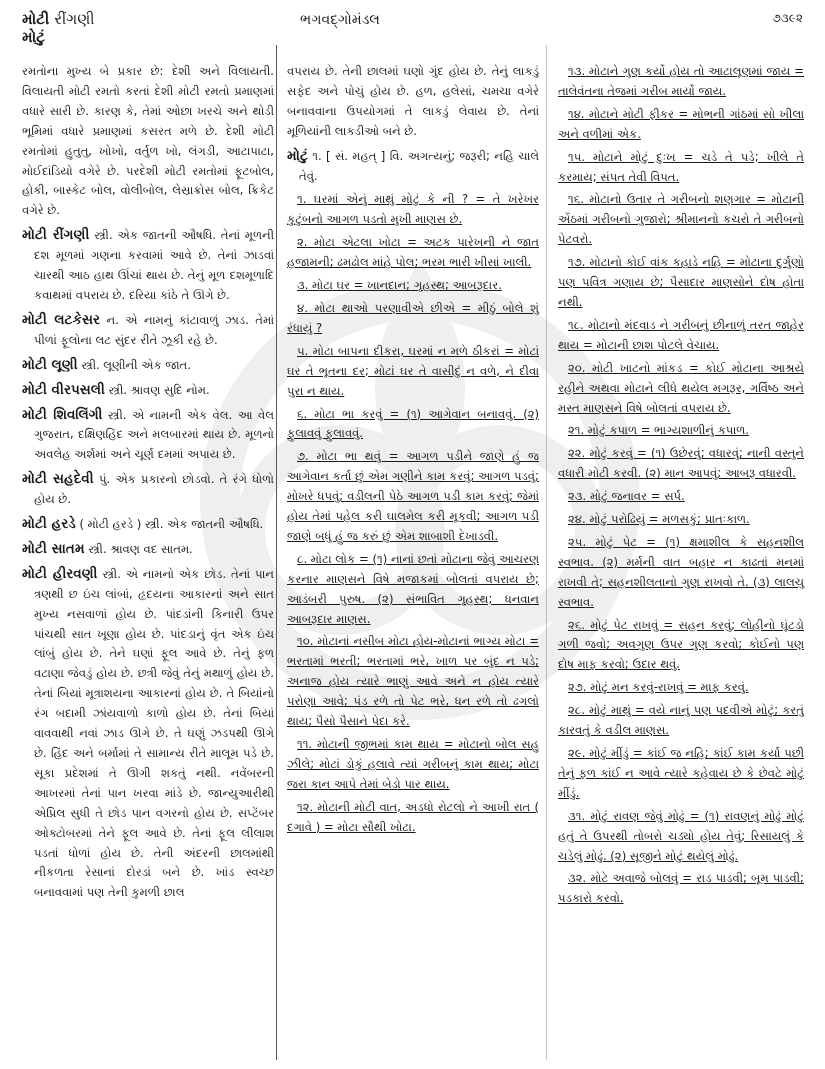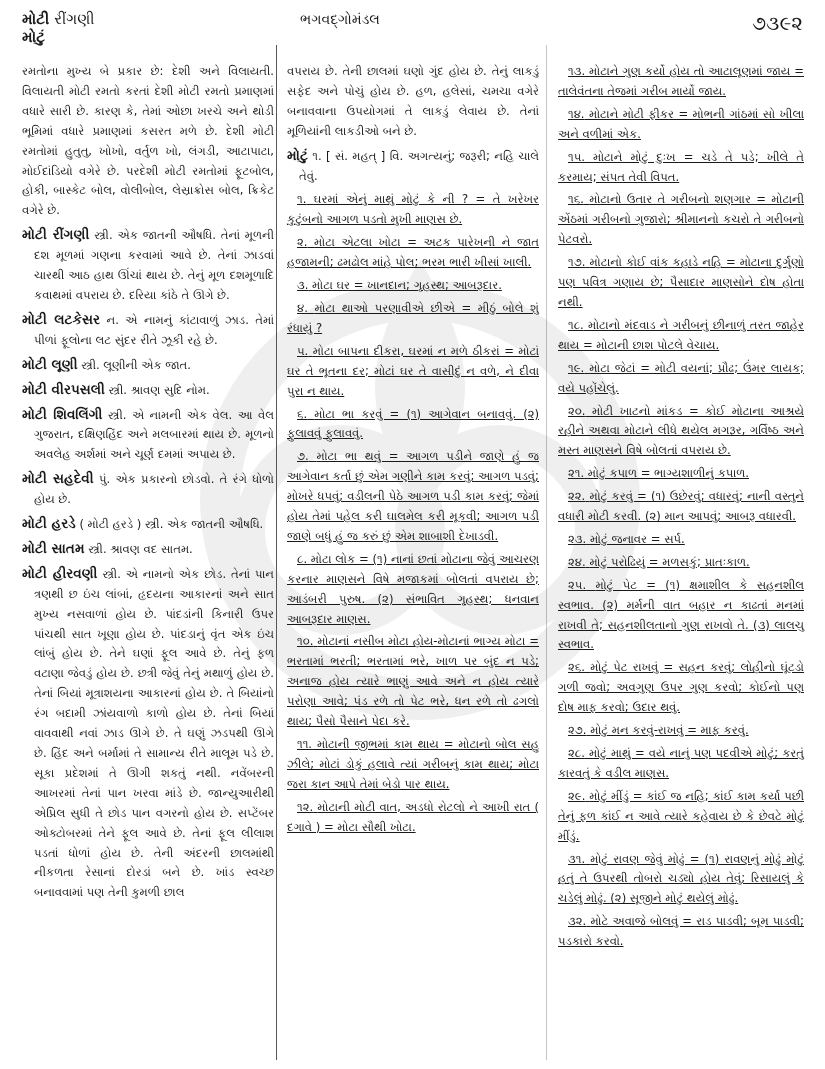--- a/index.html
+++ b/index.html
@@ -14,21 +14,21 @@
   .header {
     position: absolute; left: 0; top: 0; width: 825px; height: 50px;
   }
   .hdr-left {
     position: absolute; left: 22px; top: 10px; font-size: 15px; font-weight: bold; line-height: 18px;
   }
   .hdr-center {
     position: absolute; left: 0; width: 680px; top: 11px; text-align: center; font-size: 14px;
   }
   .hdr-right {
-    position: absolute; right: 22px; top: 11px; font-size: 20px; text-align: right;
+    position: absolute; right: 22px; top: 11px; font-size: 12px; text-align: right;
   }
   .col {
     position: absolute; top: 62px; font-size: 11.6px; line-height: 19.9px;
     text-align: justify;
   }
   .col1 { left: 22px; width: 252px; }
   .col2 { left: 287px; width: 252px; }
   .col3 { left: 558px; width: 246px; }
   .rule {
     position: absolute; width: 1px; background: #555;
@@ -90,21 +90,20 @@
     <p class="idiom"><span class="num">૧૧.</span> <span>મોટાની જીભમાં કામ થાય = મોટાનો બોલ સહુ ઝીલે; મોટાં ડોકું હલાવે ત્યાં ગરીબનું કામ થાય; મોટા જરા કાન આપે તેમાં બેડો પાર થાય.</span></p>
     <p class="idiom"><span class="num">૧૨.</span> <span>મોટાની મોટી વાત, અડધો રોટલો ને આખી રાત ( દગાવે ) = મોટા સૌથી ખોટા.</span></p>
   </div>
 <div class="col col3" id="col2">
     <p class="idiom"><span class="num">૧૩.</span> <span>મોટાને ગુણ કર્યો હોય તો આટાલૂણમાં જાય = તાલેવંતના તેજમાં ગરીબ માર્યો જાય.</span></p>
     <p class="idiom"><span class="num">૧૪.</span> <span>મોટાને મોટી ફીકર = મોભની ગાંઠમાં સો ખીલા અને વળીમાં એક.</span></p>
     <p class="idiom"><span class="num">૧૫.</span> <span>મોટાને મોટું દુઃખ = ચડે તે પડે; ખીલે તે કરમાય; સંપત તેવી વિપત.</span></p>
     <p class="idiom"><span class="num">૧૬.</span> <span>મોટાનો ઉતાર તે ગરીબનો શણગાર = મોટાની એંઠમાં ગરીબનો ગુજારો; શ્રીમાનનો કચરો તે ગરીબનો પેટવરો.</span></p>
     <p class="idiom"><span class="num">૧૭.</span> <span>મોટાનો કોઈ વાંક કહાડે નહિ = મોટાના દુર્ગુણો પણ પવિત્ર ગણાય છે; પૈસાદાર માણસોને દોષ હોતા નથી.</span></p>
     <p class="idiom"><span class="num">૧૮.</span> <span>મોટાનો મંદવાડ ને ગરીબનું છીનાળું તરત જાહેર થાય = મોટાની છાશ પોટલે વેચાય.</span></p>
-    <p class="idiom"><span class="num">૧૯.</span> <span>મોટા જેટાં = મોટી વયનાં; પ્રૌઢ; ઉંમર લાયક; વયે પહોંચેલું.</span></p>
     <p class="idiom"><span class="num">૨૦.</span> <span>મોટી ખાટનો માંકડ = કોઈ મોટાના આશ્રયે રહીને અથવા મોટાને લીધે થયેલ મગરૂર, ગર્વિષ્ઠ અને મસ્ત માણસને વિષે બોલતાં વપરાય છે.</span></p>
     <p class="idiom"><span class="num">૨૧.</span> <span>મોટું કપાળ = ભાગ્યશાળીનું કપાળ.</span></p>
     <p class="idiom"><span class="num">૨૨.</span> <span>મોટું કરવું = (૧) ઉછેરવું; વધારવું; નાની વસ્તુને વધારી મોટી કરવી. (૨) માન આપવું; આબરૂ વધારવી.</span></p>
     <p class="idiom"><span class="num">૨૩.</span> <span>મોટું જનાવર = સર્પ.</span></p>
     <p class="idiom"><span class="num">૨૪.</span> <span>મોટું પરોઢિયું = મળસકું; પ્રાતઃકાળ.</span></p>
     <p class="idiom"><span class="num">૨૫.</span> <span>મોટું પેટ = (૧) ક્ષમાશીલ કે સહનશીલ સ્વભાવ. (૨) મર્મની વાત બહાર ન કાઢતાં મનમાં રાખવી તે; સહનશીલતાનો ગુણ રાખવો તે. (૩) લાલચુ સ્વભાવ.</span></p>
     <p class="idiom"><span class="num">૨૬.</span> <span>મોટું પેટ રાખવું = સહન કરવું; લોહીનો ઘૂંટડો ગળી જવો; અવગુણ ઉપર ગુણ કરવો; કોઈનો પણ દોષ માફ કરવો; ઉદાર થવું.</span></p>
     <p class="idiom"><span class="num">૨૭.</span> <span>મોટું મન કરવું-રાખવું = માફ કરવું.</span></p>
     <p class="idiom"><span class="num">૨૮.</span> <span>મોટું માથું = વયે નાનું પણ પદવીએ મોટું; કરતું કારવતું કે વડીલ માણસ.</span></p>
     <p class="idiom"><span class="num">૨૯.</span> <span>મોટું મીંડું = કાંઈ જ નહિ; કાંઈ કામ કર્યા પછી તેનું ફળ કાંઈ ન આવે ત્યારે કહેવાય છે કે છેવટે મોટું મીંડું.</span></p>

